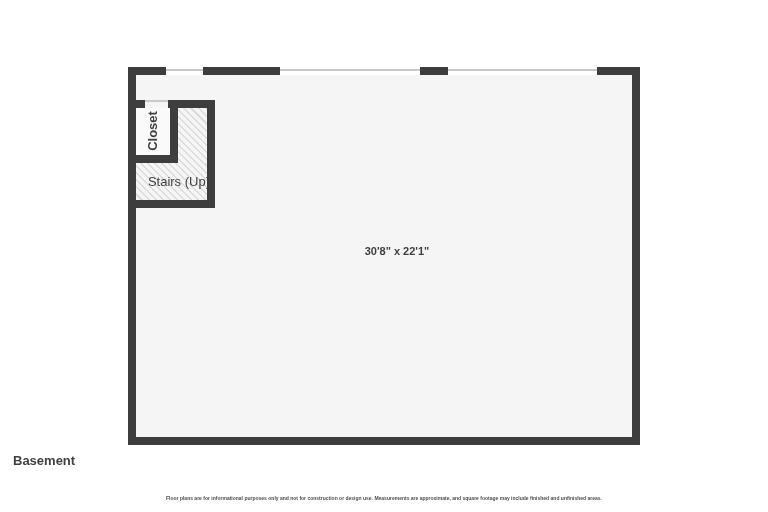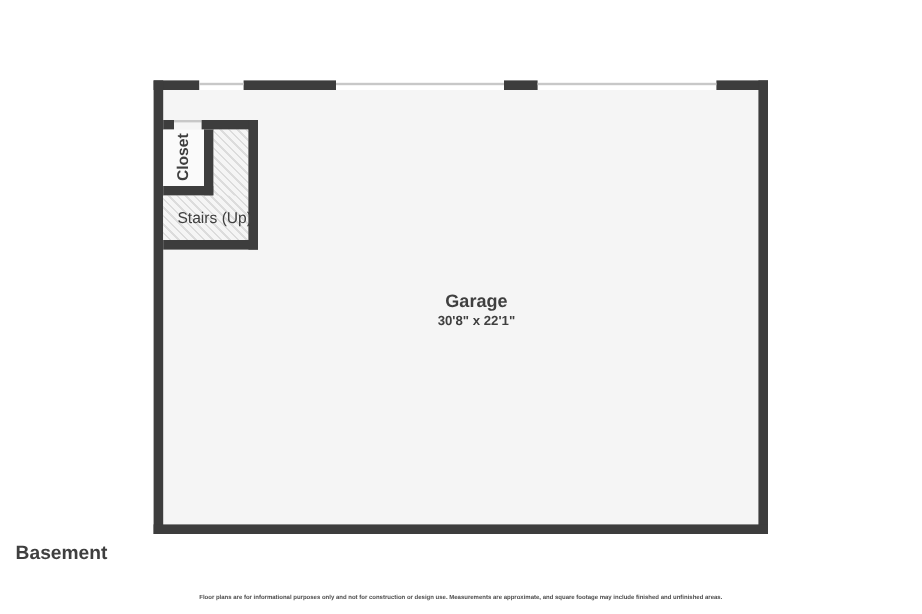--- a/index.html
+++ b/index.html
@@ -53,21 +53,21 @@
   .closet-label {
     position: absolute;
     left: 152px; top: 131px;
     transform: translate(-50%, -50%) rotate(-90deg);
     font-size: 13px; font-weight: bold;
     white-space: nowrap;
   }
   .floor-title {
     position: absolute;
     left: 13px; top: 453px;
-    font-size: 16px; font-weight: bold;
+    font-size: 13px; font-weight: bold;
     color: var(--label-text, #3f3f3f);
   }
   .listing-id {
     position: absolute;
     left: 3px; top: 487px;
     font-size: 20px; letter-spacing: -0.5px;
     color: var(--id-text, #1f1f1f);
   }
   .disclaimer {
     position: absolute;
@@ -106,21 +106,20 @@
   <div class="hatch hatch-col"></div>
   <div class="hatch hatch-bottom"></div>
   <div class="wall" style="left:207px; top:100px; width:8px;  height:108px;"></div>
   <div class="wall" style="left:136px; top:200px; width:79px; height:8px;"></div>
 
   <div class="closet-label room-label">Closet</div>
 
   <div class="stairs-label room-label">Stairs (Up)</div>
 
   <div class="garage-block">
-    <div class="garage-name room-label">Garage</div>
     <div class="garage-dims room-label">30'8" x 22'1"</div>
   </div>
 
   <div class="floor-title">Basement</div>
 
 
   <div class="disclaimer">Floor plans are for informational purposes only and not for construction or design use. Measurements are approximate, and square footage may include finished and unfinished areas.</div>
 
 </div>
 

